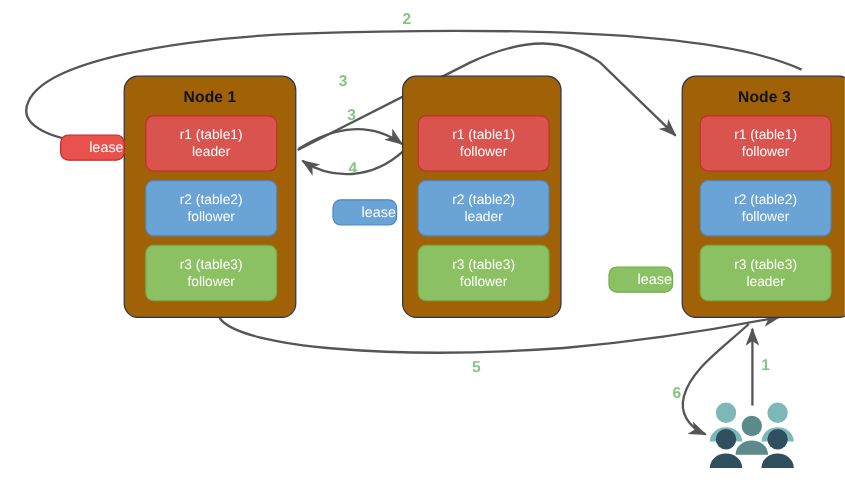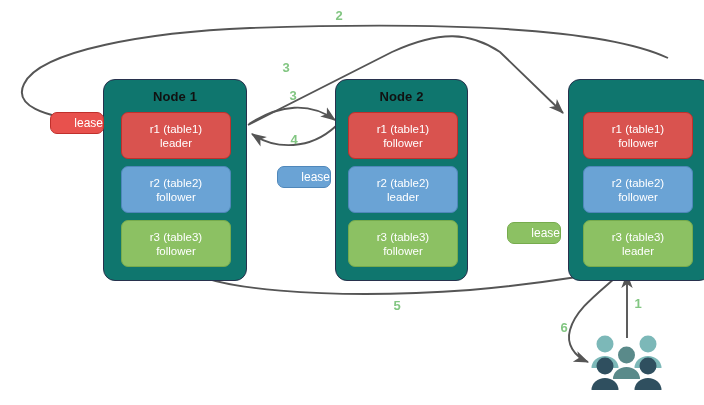--- a/index.html
+++ b/index.html
@@ -26,22 +26,21 @@
     left: 0; top: 0;
     width: 704px;
     height: 405px;
     pointer-events: none;
   }
   .node-box {
     position: absolute;
     box-sizing: border-box;
     border: 1.6px solid #28314d;
     border-radius: 12px;
-    background: #0f766e;
-    margin-top: 16px;
+    background: #a16207;
   }
   .node-title {
     position: absolute;
     width: 100%;
     top: 9px;
     left: 0;
     text-align: center;
     font-size: 13px;
     font-weight: bold;
     color: #111111;
@@ -133,36 +132,36 @@
       <span class="l1">r2 (table2)</span>
       <span class="l2">follower</span>
     </div>
     <div class="replica rep-green" style="left:17px; top:140px; width:110px; height:47px;">
       <span class="l1">r3 (table3)</span>
       <span class="l2">follower</span>
     </div>
   </div>
 
   <div class="node-box" style="left:335px; top:63px; width:133px; height:202px;">
-    <div class="node-title">Node 2</div>
     <div class="replica rep-red" style="left:12px; top:32px; width:110px; height:47px;">
       <span class="l1">r1 (table1)</span>
       <span class="l2">follower</span>
     </div>
     <div class="replica rep-blue" style="left:12px; top:86px; width:110px; height:47px;">
       <span class="l1">r2 (table2)</span>
       <span class="l2">leader</span>
     </div>
     <div class="replica rep-green" style="left:12px; top:140px; width:110px; height:47px;">
       <span class="l1">r3 (table3)</span>
       <span class="l2">follower</span>
     </div>
   </div>
 
   <div class="node-box" style="left:568px; top:63px; width:143px; height:202px;">
+    <div class="node-title" style="width:136px;">Node 3</div>
     <div class="replica rep-red" style="left:14px; top:32px; width:110px; height:47px;">
       <span class="l1">r1 (table1)</span>
       <span class="l2">follower</span>
     </div>
     <div class="replica rep-blue" style="left:14px; top:86px; width:110px; height:47px;">
       <span class="l1">r2 (table2)</span>
       <span class="l2">follower</span>
     </div>
     <div class="replica rep-green" style="left:14px; top:140px; width:110px; height:47px;">
       <span class="l1">r3 (table3)</span>

